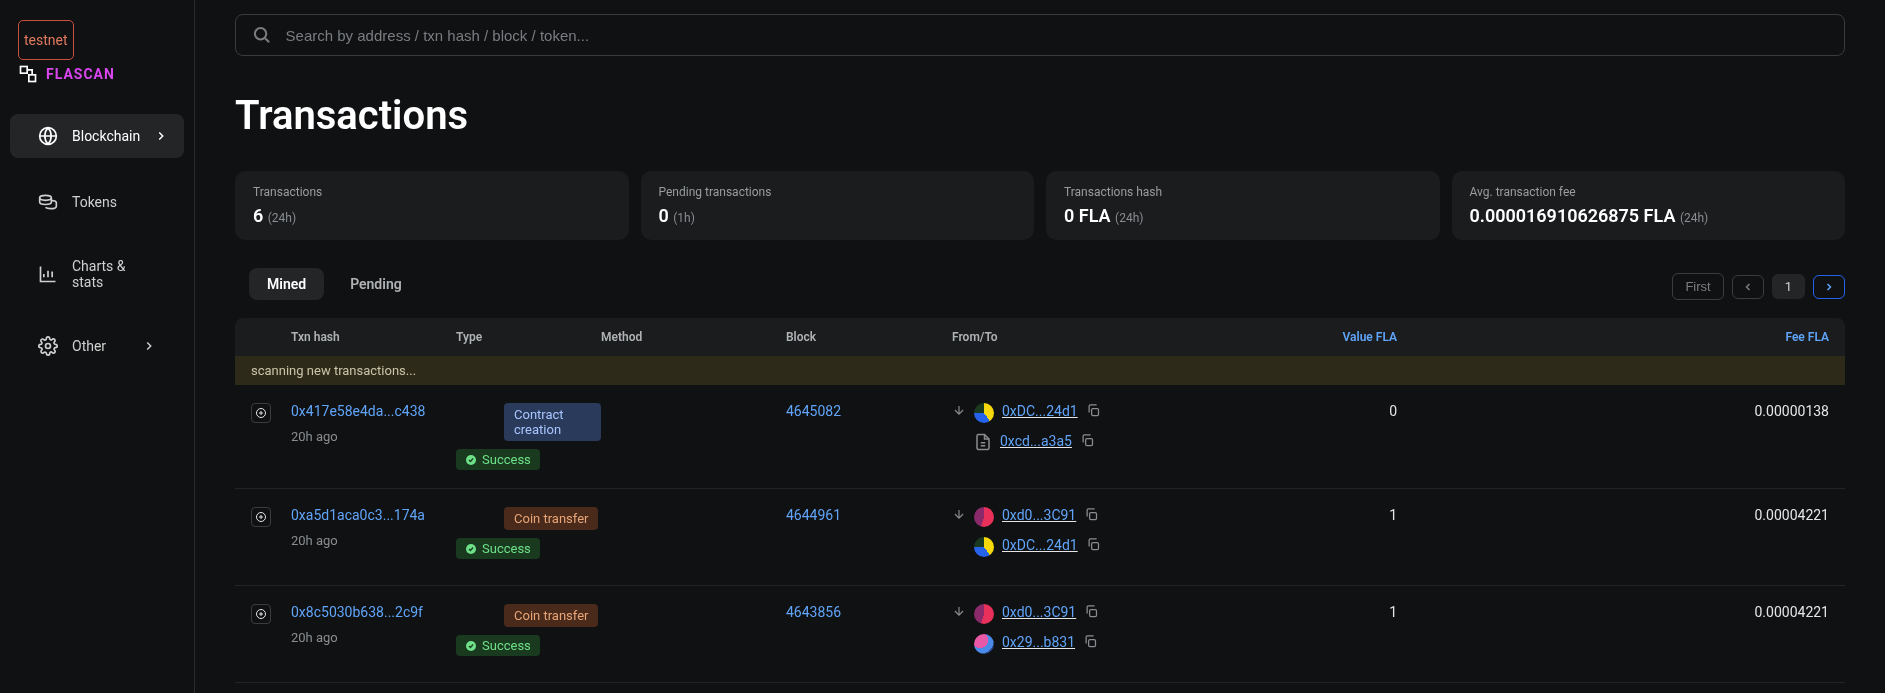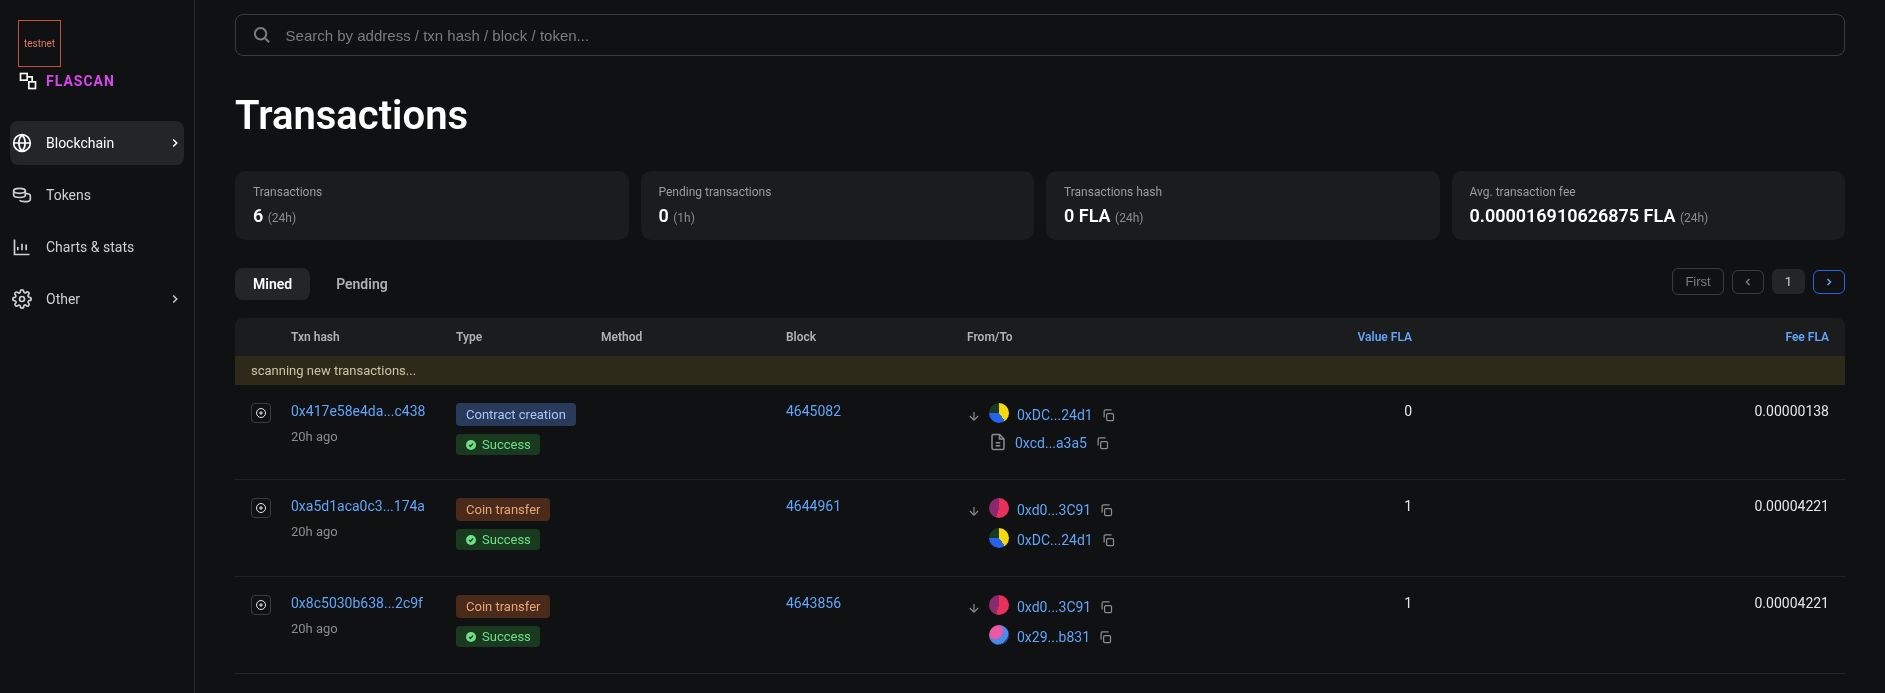--- a/index.html
+++ b/index.html
@@ -16,37 +16,37 @@
   background: #101112;
   border-right: 1px solid #2a2c2e;
   padding: 20px 10px;
   flex-shrink: 0;
 }
 .logo-wrap { padding: 0 8px 30px 8px; }
 .badge {
   display: inline-block;
   border: 1px solid #c94f3f;
   color: #e07a5f;
-  font-size: 10px;
-  padding: 17px 5px;
-  border-radius: 0;
+  font-size: 14px;
+  padding: 11px 5px;
+  border-radius: 5px;
   margin-bottom: 4px;
 }
 .logo { display: flex; align-items: center; gap: 8px; }
 .logo-icon { width: 20px; height: 20px; }
 .logo-text { font-weight: 700; font-size: 14px; letter-spacing: 1px; color: #d946ef; }
 .nav-item {
   display: flex;
   align-items: center;
   gap: 14px;
-  padding: 12px 2px;
+  padding: 12px 28px;
   border-radius: 8px;
   cursor: pointer;
   color: #d0d0d0;
-  margin-bottom: 8px;
+  margin-bottom: 22px;
 }
 .nav-item.active { background: #232527; color: #fff; }
 .nav-item .nav-icon { width: 20px; height: 20px; flex-shrink: 0; }
 .nav-item .chevron { margin-left: auto; }
 .main {
   flex: 1;
   padding: 14px 40px;
   overflow-y: auto;
 }
 .search-wrap {
@@ -76,21 +76,21 @@
 .stats { display: flex; gap: 12px; margin-bottom: 28px; }
 .stat-card {
   flex: 1;
   background: #1a1c1e;
   border-radius: 10px;
   padding: 14px 18px;
 }
 .stat-label { font-size: 12px; color: #9a9d9f; margin-bottom: 6px; }
 .stat-value { font-size: 18px; font-weight: 600; color: #fff; }
 .stat-suffix { font-size: 12px; color: #8a8d90; font-weight: 400; }
-.tabs-row { display: flex; align-items: flex-start; margin-bottom: 0; }
+.tabs-row { display: flex; align-items: flex-end; margin-bottom: 0; margin-left: 14px; }
 .tabs { display: flex; gap: 8px; }
 .tab {
   padding: 8px 18px;
   border-radius: 8px;
   font-weight: 600;
   cursor: pointer;
   color: #b0b3b5;
 }
 .tab.active { background: #232527; color: #fff; }
 .pagination { margin-left: auto; display: flex; gap: 8px; align-items: center; }
@@ -119,21 +119,21 @@
   border-radius: 8px 8px 0 0;
   padding: 12px 16px;
   font-size: 12px;
   font-weight: 600;
   color: #b0b3b5;
 }
 .col-expand { width: 40px; }
 .col-hash { width: 165px; }
 .col-type { width: 145px; }
 .col-method { width: 185px; }
-.col-block { width: 181px; }
+.col-block { width: 166px; }
 .col-fromto { width: 265px; }
 .col-value { width: 180px; text-align: right; color: #60a5fa; }
 .col-fee { flex: 1; text-align: right; color: #60a5fa; }
 .scan-row {
   background: #2d2a1a;
   padding: 7px 16px;
   font-size: 13px;
   color: #c9c5a8;
 }
 .trow {
@@ -150,40 +150,42 @@
   cursor: pointer;
 }
 .hash-link { color: #60a5fa; font-size: 14px; cursor: pointer; }
 .time-ago { color: #8a8d90; font-size: 13px; margin-top: 10px; }
 .type-pill {
   display: inline-block;
   padding: 4px 10px;
   border-radius: 4px;
   font-size: 13px;
   margin-bottom: 8px;
+  margin-left: 48px;
 }
 .type-contract { background: #2a3a5a; color: #a8c5ff; }
 .type-transfer { background: #4a2a1a; color: #e8a578; }
 .status-pill {
   display: inline-flex;
   align-items: center;
   gap: 5px;
   background: #1a3a1f;
   color: #6ee088;
   padding: 3px 9px;
   border-radius: 4px;
   font-size: 13px;
 }
 .check-circle { width: 12px; height: 12px; }
 .block-link { color: #60a5fa; cursor: pointer; font-size: 14px; }
 .addr-row {
   display: flex;
-  align-items: flex-end;
+  align-items: flex-start;
   gap: 8px;
   margin-bottom: 10px;
+  text-decoration: underline;
 }
 .arrow-down { color: #8a8d90; }
 .addr-avatar {
   width: 20px; height: 20px; border-radius: 50%;
   flex-shrink: 0;
 }
 .doc-icon { width: 18px; height: 18px; color: #8a8d90; }
 .addr-link { color: #60a5fa; font-size: 14px; cursor: pointer; }
 .copy-btn { width: 15px; height: 15px; color: #8a8d90; cursor: pointer; }
 .val-cell { color: #e5e5e5; font-size: 14px; }

